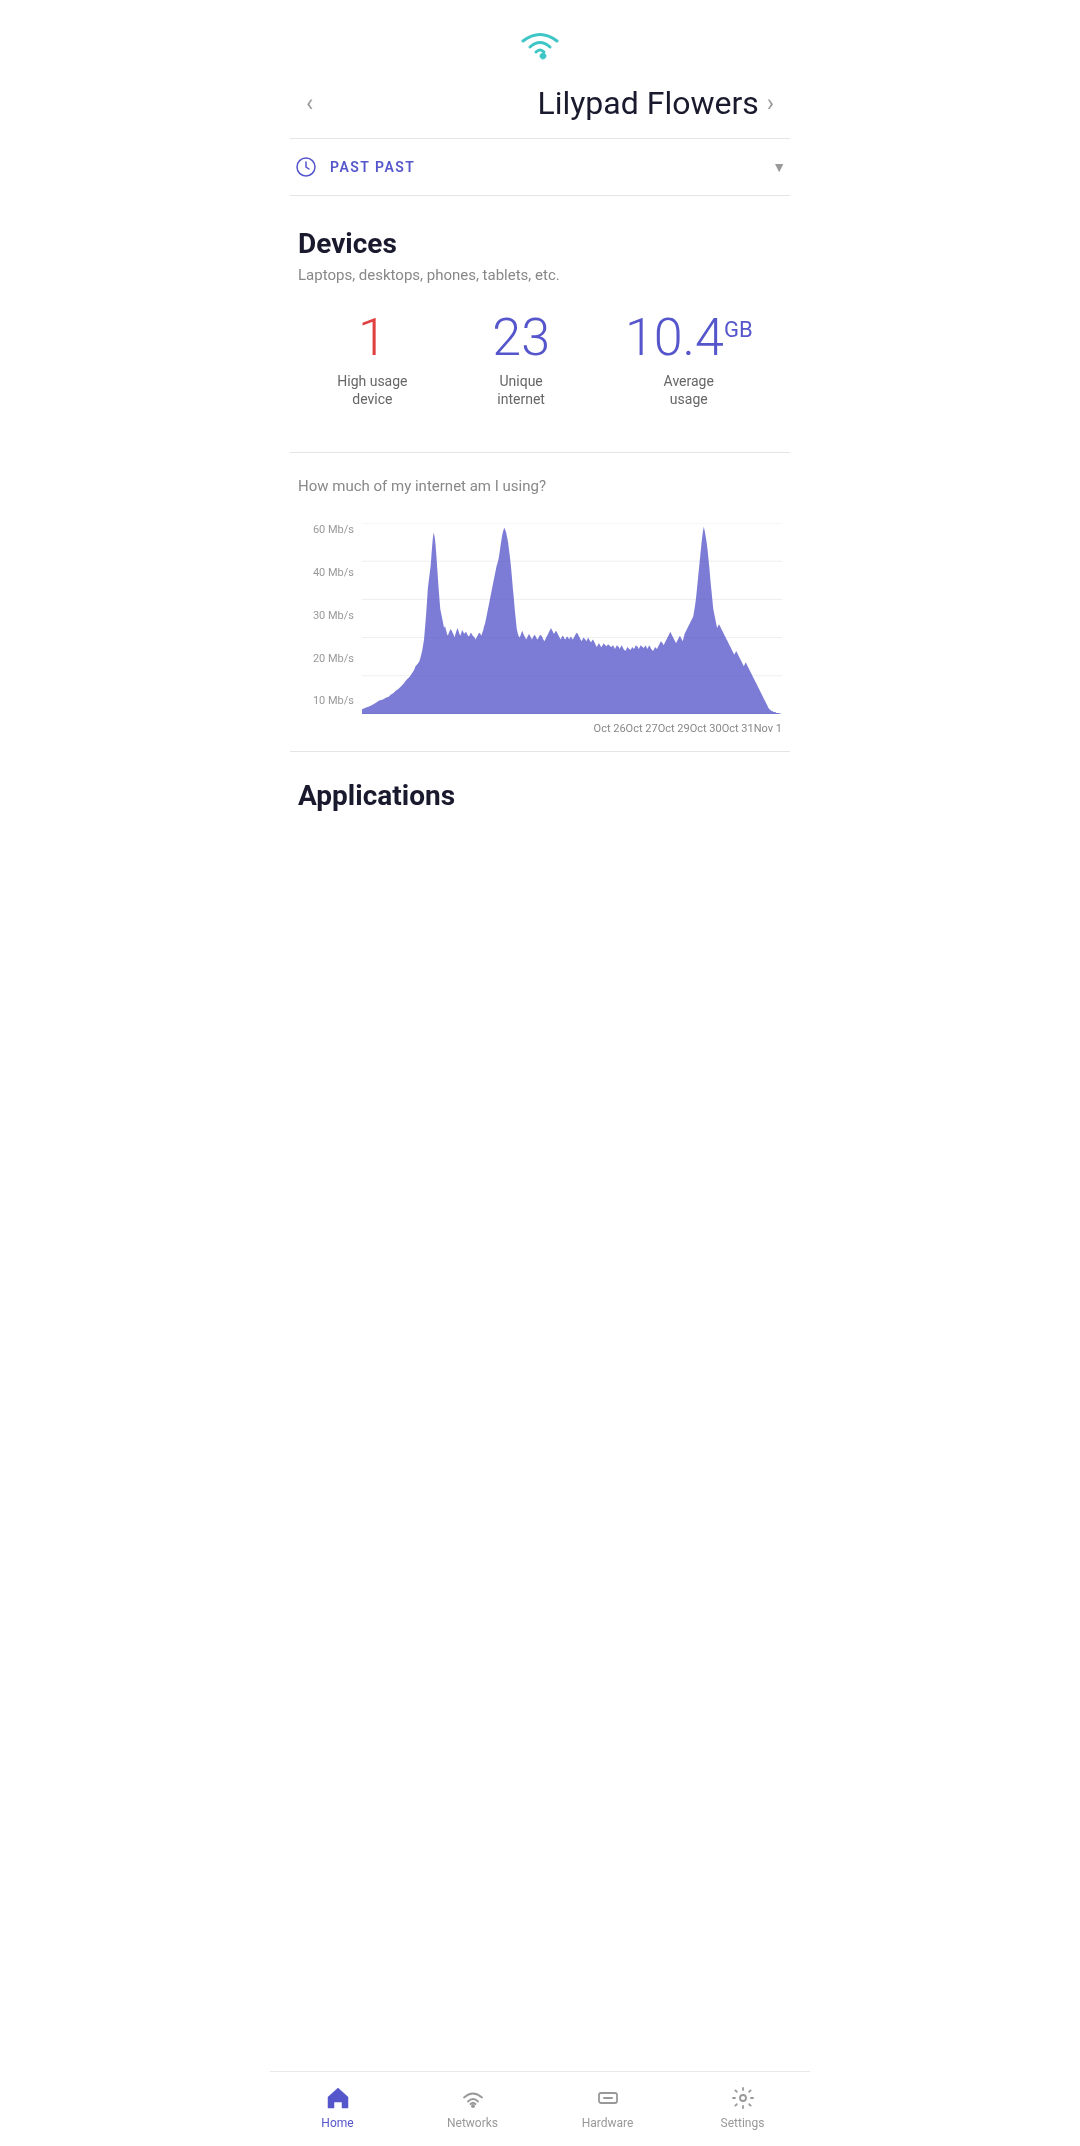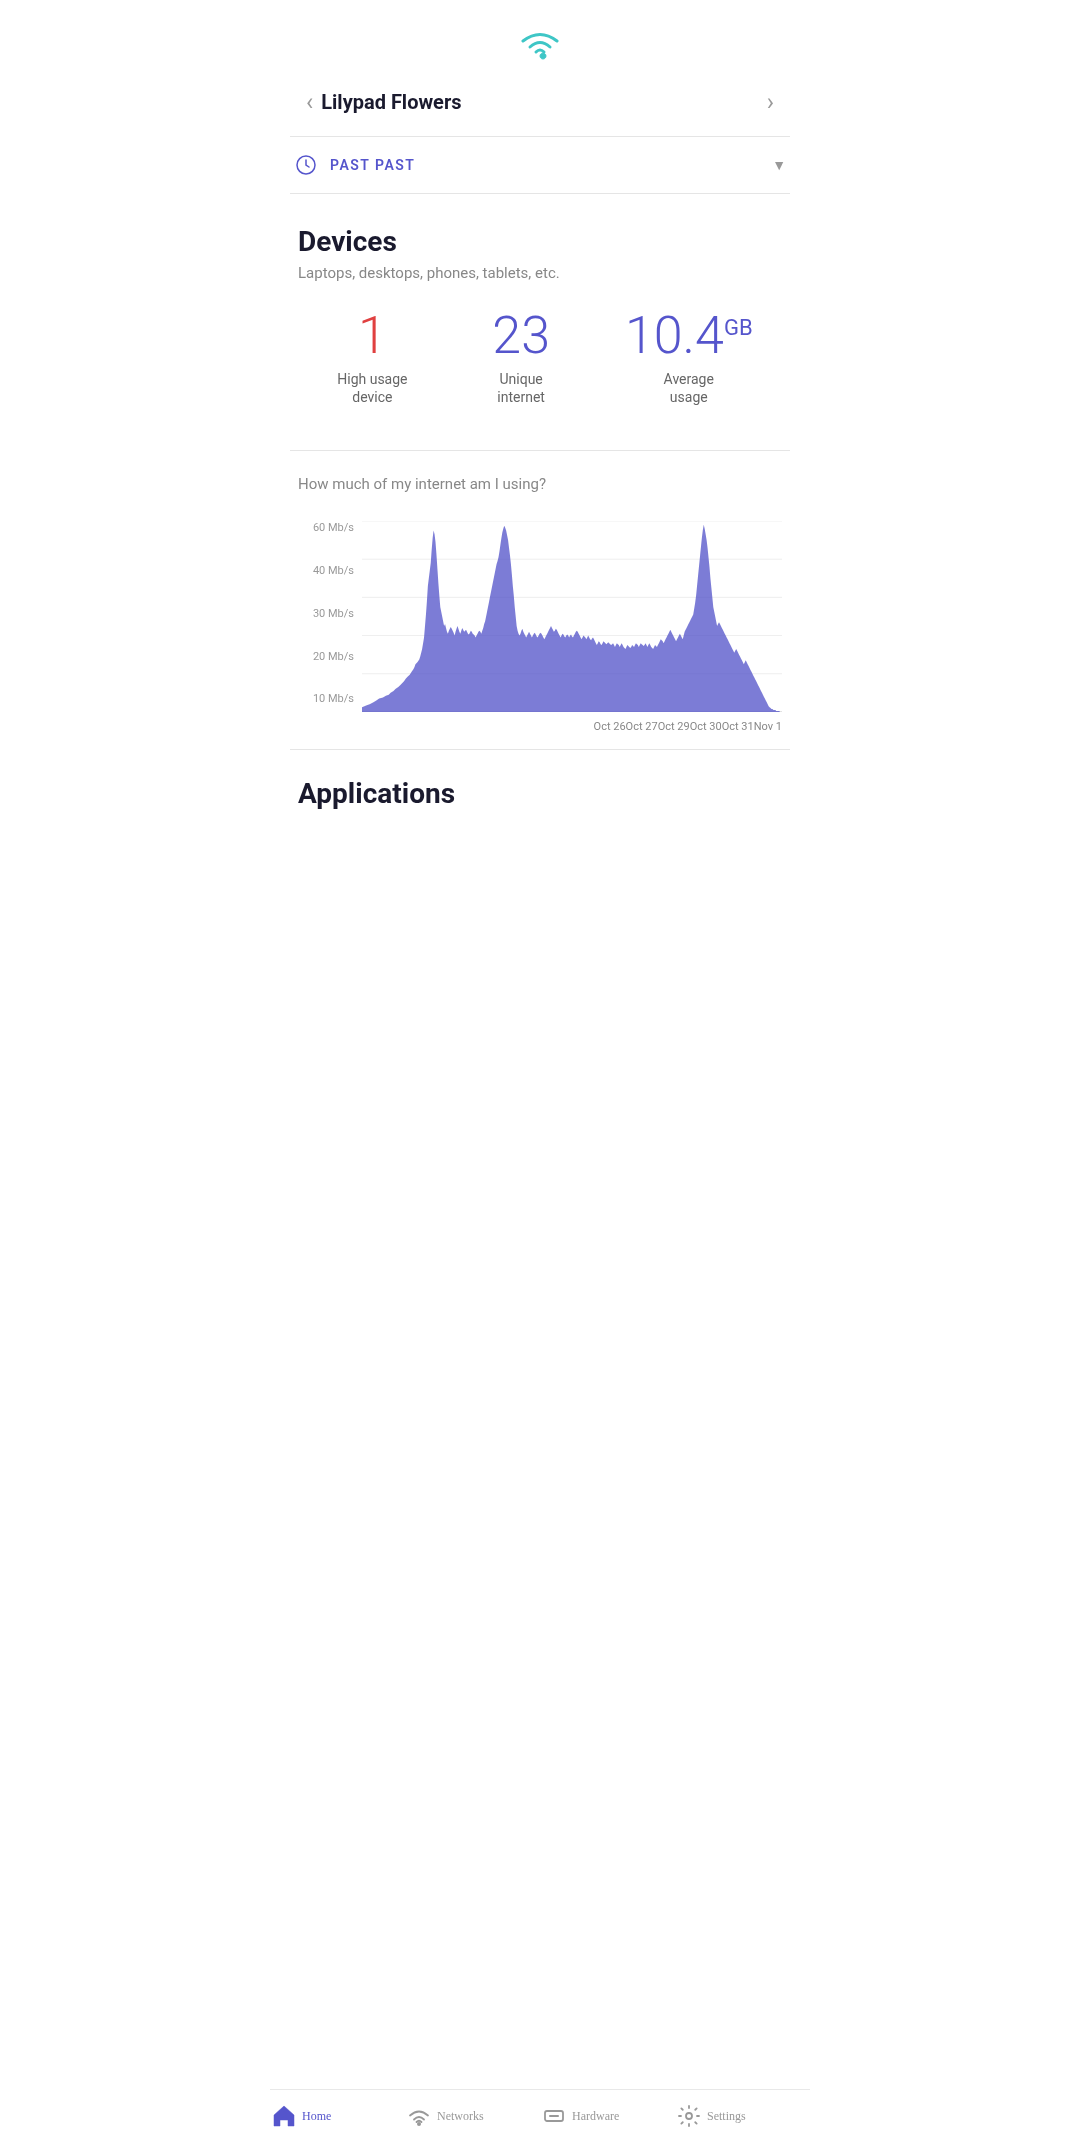--- a/index.html
+++ b/index.html
@@ -26,24 +26,24 @@
     }
 
     
     .header {
       display: flex;
       align-items: center;
       justify-content: space-between;
       padding: 4px 28px 16px;
     }
     .header-title {
-      font-size: 20px;
-      font-weight: 700;
+      font-size: 32px;
+      font-weight: 400;
       color: #1a1a2e;
-      text-align: left;
+      text-align: right;
       flex: 1;
     }
     .nav-arrow {
       font-size: 24px;
       color: #999;
       cursor: pointer;
       padding: 4px 8px;
       user-select: none;
     }
 
@@ -186,26 +186,25 @@
       background: #fff;
       border-top: 1px solid #e8e8e8;
       display: flex;
       justify-content: space-around;
       align-items: center;
       padding: 12px 0 16px;
       z-index: 100;
     }
     .nav-item {
       display: flex;
-      flex-direction: row;
+      flex-direction: column;
       align-items: center;
       gap: 4px;
       cursor: pointer;
       flex: 1;
-      font-family: Liberation Serif, serif;
     }
     .nav-item-label {
       font-size: 12px;
       color: #999;
     }
     .nav-item-label.active { color: #5555cc; }
     .nav-icon {
       width: 28px;
       height: 28px;
     }

